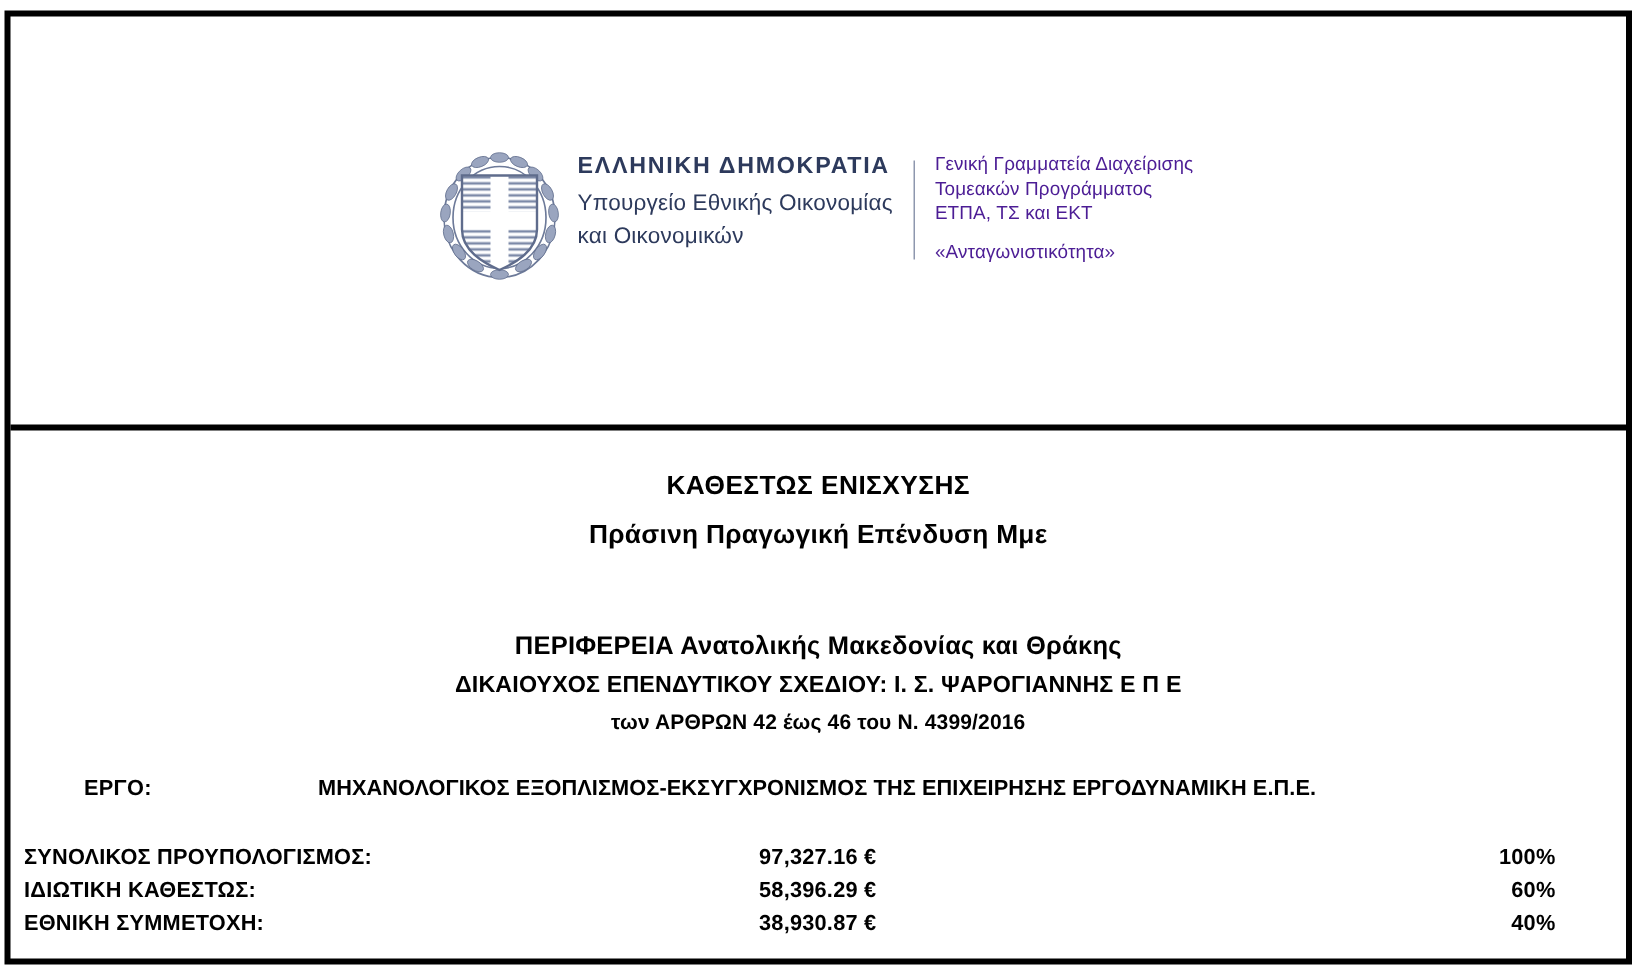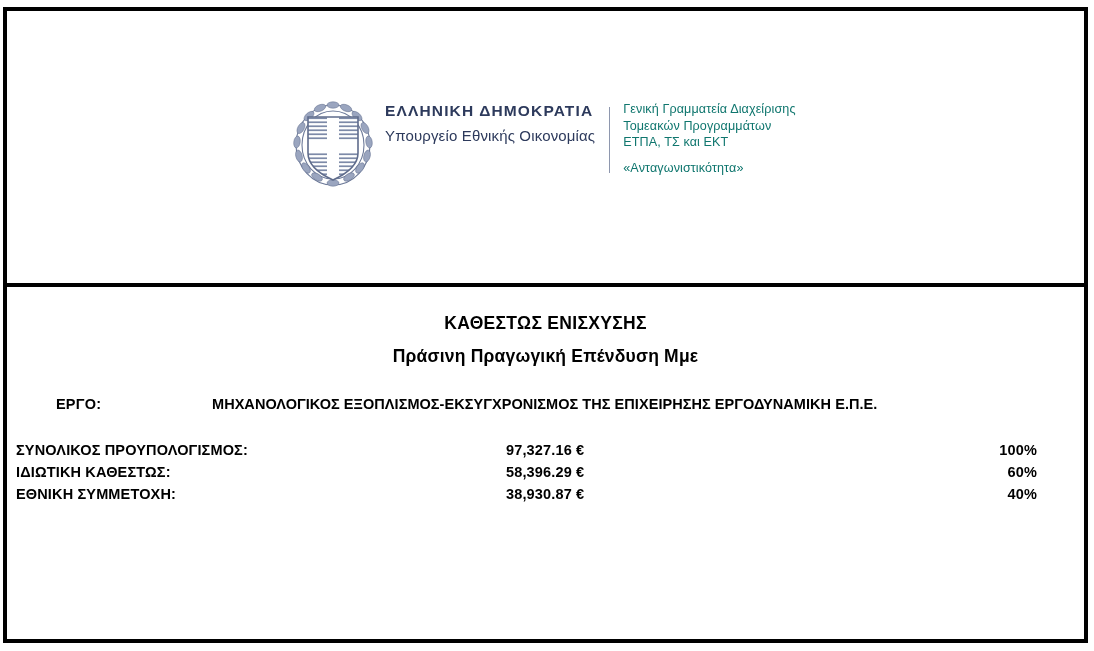--- a/index.html
+++ b/index.html
@@ -96,21 +96,21 @@
     margin: 10px 0 4px 0;
     flex: 0 0 auto;
   }
 
   .authority {
     padding-left: 13px;
     padding-top: 4px;
   }
   .authority-line {
     font-size: 12.6px;
-    color: #0f766e;
+    color: #4c1d95;
     line-height: 1.33;
     letter-spacing: 0.1px;
     white-space: nowrap;
   }
   .authority-group + .authority-group { margin-top: 9px; }
 
   
   .body-area {
     position: absolute;
     left: 0;
@@ -259,46 +259,52 @@
               <rect x="18" y="44" width="50" height="12" fill="#ffffff"></rect>
             </g>
             <path d="M18 20 H68 V56 C68 70 54 78 43 83 C32 78 18 70 18 56 Z" fill="none" stroke="#5f6c8c" stroke-width="1.6"></path>
           </svg>
         </div>
 
         <div class="lockup">
           <div class="ministry">
             <div class="ministry-name">ΕΛΛΗΝΙΚΗ ΔΗΜΟΚΡΑΤΙΑ</div>
             <div class="ministry-sub">Υπουργείο Εθνικής Οικονομίας</div>
+            <div class="ministry-sub" style="margin-top:1px;">και Οικονομικών</div>
           </div>
 
           <div class="divider-rule"></div>
 
           <div class="authority">
             <div class="authority-group">
               <div class="authority-line">Γενική Γραμματεία Διαχείρισης</div>
-              <div class="authority-line">Τομεακών Προγραμμάτων</div>
+              <div class="authority-line">Τομεακών Προγράμματος</div>
               <div class="authority-line">ΕΤΠΑ, ΤΣ και ΕΚΤ</div>
             </div>
             <div class="authority-group">
               <div class="authority-line">«Ανταγωνιστικότητα»</div>
             </div>
           </div>
         </div>
 
       </div>
     </div>
 
     <div class="body-area">
 
       <div class="scheme-block">
         <div class="scheme-title">ΚΑΘΕΣΤΩΣ ΕΝΙΣΧΥΣΗΣ</div>
         <div class="scheme-sub">Πράσινη Πραγωγική Επένδυση Μμε</div>
       </div>
 
+      <div class="region-block">
+        <div class="region-line">ΠΕΡΙΦΕΡΕΙΑ Ανατολικής Μακεδονίας και Θράκης</div>
+        <div class="beneficiary-line">ΔΙΚΑΙΟΥΧΟΣ ΕΠΕΝΔΥΤΙΚΟΥ ΣΧΕΔΙΟΥ:   Ι. Σ. ΨΑΡΟΓΙΑΝΝΗΣ Ε Π Ε</div>
+        <div class="articles-line">των ΑΡΘΡΩΝ 42 έως 46 του Ν. 4399/2016</div>
+      </div>
 
       <div class="project-row">
         <div class="project-label">ΕΡΓΟ:</div>
         <div class="project-value">ΜΗΧΑΝΟΛΟΓΙΚΟΣ ΕΞΟΠΛΙΣΜΟΣ-ΕΚΣΥΓΧΡΟΝΙΣΜΟΣ ΤΗΣ ΕΠΙΧΕΙΡΗΣΗΣ ΕΡΓΟΔΥΝΑΜΙΚΗ Ε.Π.Ε.</div>
       </div>
 
       <table class="budget-table">
         <tbody>
           <tr>
             <td class="col-label">ΣΥΝΟΛΙΚΟΣ ΠΡΟΥΠΟΛΟΓΙΣΜΟΣ:</td>

